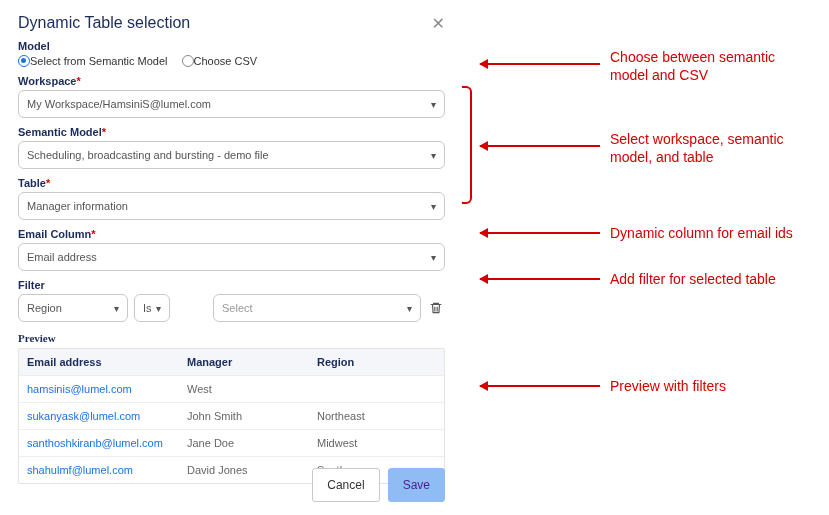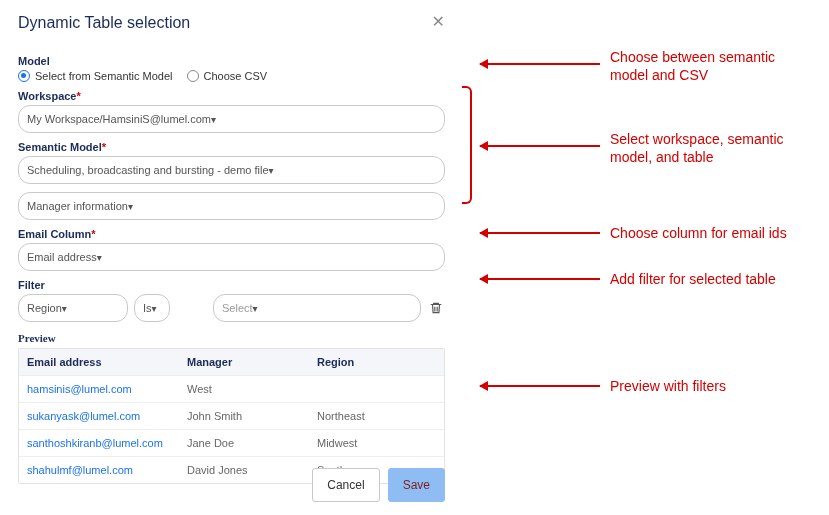--- a/index.html
+++ b/index.html
@@ -18,22 +18,22 @@
     left: 4px;
     top: 4px;
     width: 455px;
     height: 508px;
     padding: 10px 14px;
     background: #fff;
   }
   .dlg-header {
     display: flex;
     justify-content: space-between;
-    align-items: flex-start;
-    margin-bottom: 23px;
+    align-items: flex-end;
+    margin-bottom: 8px;
   }
   .dlg-title {
     font-size: 16px;
     color: #1a2b5c;
     font-weight: 500;
   }
   .close-x {
     font-size: 16px;
     color: #8a8a8a;
     cursor: pointer;
@@ -47,37 +47,37 @@
   }
   .req { color: #d40000; }
   .radio-row {
     display: flex;
     gap: 14px;
     align-items: center;
     margin-bottom: 8px;
     font-size: 11px;
     color: #333;
   }
-  .radio-opt { display: flex; align-items: flex-start; gap: 5px; }
+  .radio-opt { display: flex; align-items: flex-start; }
   .radio {
     width: 12px; height: 12px; border-radius: 50%;
     border: 1.5px solid #888; position: relative; flex-shrink: 0;
   }
   .radio.checked { border-color: #1a73e8; }
   .radio.checked::after {
     content: ""; position: absolute; left: 2px; top: 2px;
     width: 5px; height: 5px; border-radius: 50%; background: #1a73e8;
   }
   .select {
     border: 1px solid #c9c9c9;
-    border-radius: 12px;
+    border-radius: 6px;
     height: 28px;
     display: flex;
     align-items: center;
-    justify-content: flex-start;
+    justify-content: space-between;
     padding: 0 8px;
     font-size: 11px;
     color: #555;
     background: #fff;
     margin-bottom: 8px;
     cursor: pointer;
   }
   .select.placeholder { color: #9a9a9a; }
   .chev { color: #555; font-size: 10px; }
   .group { margin-bottom: 6px; }
@@ -134,21 +134,21 @@
   }
   .btn {
     height: 28px;
     padding: 16px 14px;
     font-size: 12px;
     border-radius: 3px;
     display: flex; align-items: center; justify-content: center;
     cursor: pointer;
   }
   .btn-cancel { background: #fff; border: 1px solid #c9c9c9; color: #333; }
-  .btn-save { background: #8fbcf2; border: 1px solid #8fbcf2; color: #7f1d1d; }
+  .btn-save { background: #8fbcf2; border: 1px solid #8fbcf2; color: #4c1d95; }
 
   
   .annot {
     position: absolute;
     color: #d40000;
     font-size: 14px;
     font-weight: 500;
     line-height: 1.3;
     white-space: pre-line;
   }
@@ -207,20 +207,21 @@
 
   <div class="group">
     <div class="field-label"><span>Semantic Model</span><span class="req">*</span></div>
     <div class="select">
       <span>Scheduling, broadcasting and bursting - demo file</span>
       <span class="chev">▾</span>
     </div>
   </div>
 
   <div class="group">
+    <div class="field-label"><span>Table</span><span class="req">*</span></div>
     <div class="select">
       <span>Manager information</span>
       <span class="chev">▾</span>
     </div>
   </div>
 
   <div class="group">
     <div class="field-label"><span>Email Column</span><span class="req">*</span></div>
     <div class="select">
       <span>Email address</span>
@@ -288,19 +289,19 @@
 <div class="arrow" style="left:480px; top:63px; width:120px;"></div>
 <div class="annot" style="left:610px; top:48px;">Choose between semantic
 model and CSV</div>
 
 <div class="bracket" style="left:462px; top:86px; width:10px; height:118px;"></div>
 <div class="arrow" style="left:480px; top:145px; width:120px;"></div>
 <div class="annot" style="left:610px; top:130px;">Select workspace, semantic
 model, and table</div>
 
 <div class="arrow" style="left:480px; top:232px; width:120px;"></div>
-<div class="annot" style="left:610px; top:224px;">Choose column for email ids</div>
+<div class="annot" style="left:610px; top:224px;">Dynamic column for email ids</div>
 
 <div class="arrow" style="left:480px; top:278px; width:120px;"></div>
 <div class="annot" style="left:610px; top:270px;">Add filter for selected table</div>
 
 <div class="arrow" style="left:480px; top:385px; width:120px;"></div>
 <div class="annot" style="left:610px; top:377px;">Preview with filters</div>
 
 </body></html>

